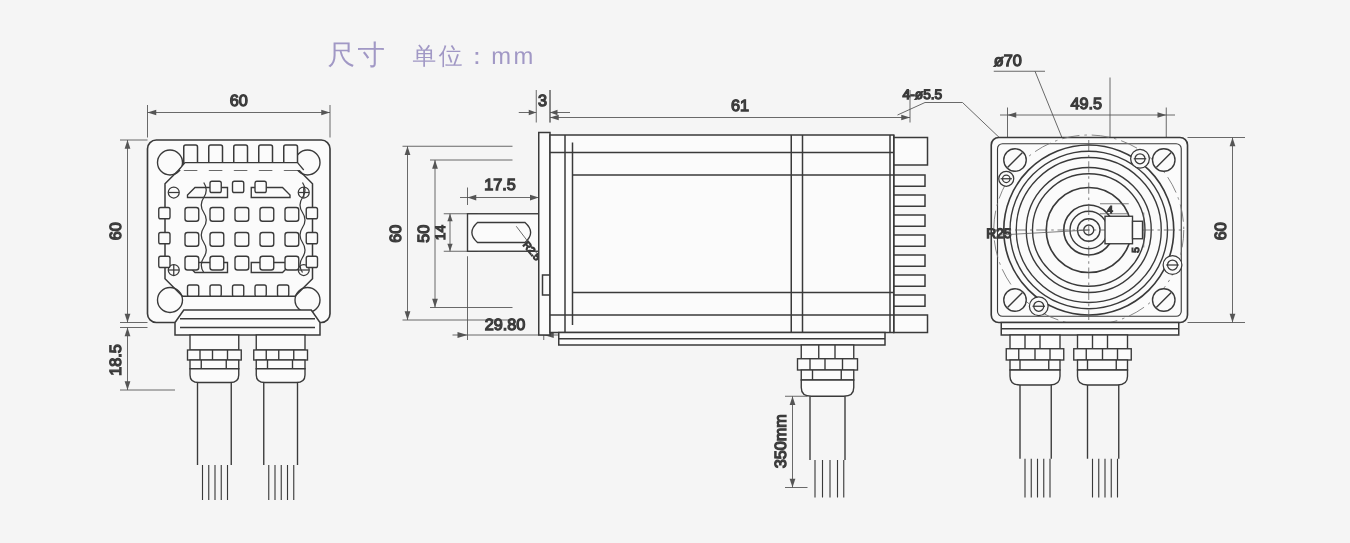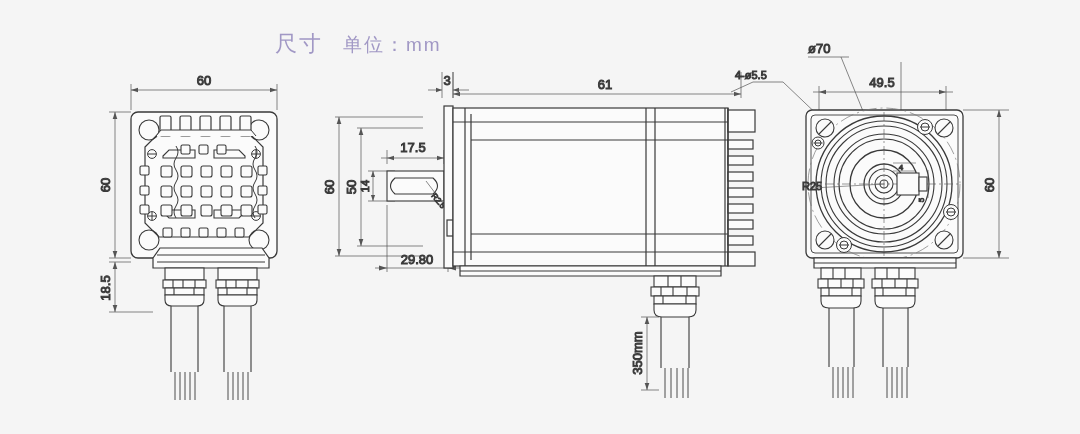--- a/index.html
+++ b/index.html
@@ -3,21 +3,21 @@
 <meta charset="utf-8">
 <style>
   html,body{margin:0;padding:0;}
   body{
     width:1080px;height:434px;
     background:#f5f5f5;
     font-family:"Liberation Sans","DejaVu Sans",sans-serif;
     overflow:hidden;
     position:relative;
   }
-  #stage{position:absolute;inset:0;padding-left:13px;}
+  #stage{position:absolute;inset:0;}
   svg{display:block;}
   .ttl{font-size:22px;letter-spacing:2px;}
   .dim{font-size:13px;fill:#555;font-family:"Liberation Sans","DejaVu Sans",sans-serif;}
   .dimsm{font-size:11px;fill:#555;}
   .dimtiny{font-size:8px;fill:#555;}
 </style>
 </head>
 <body>
 
 <div id="stage">

